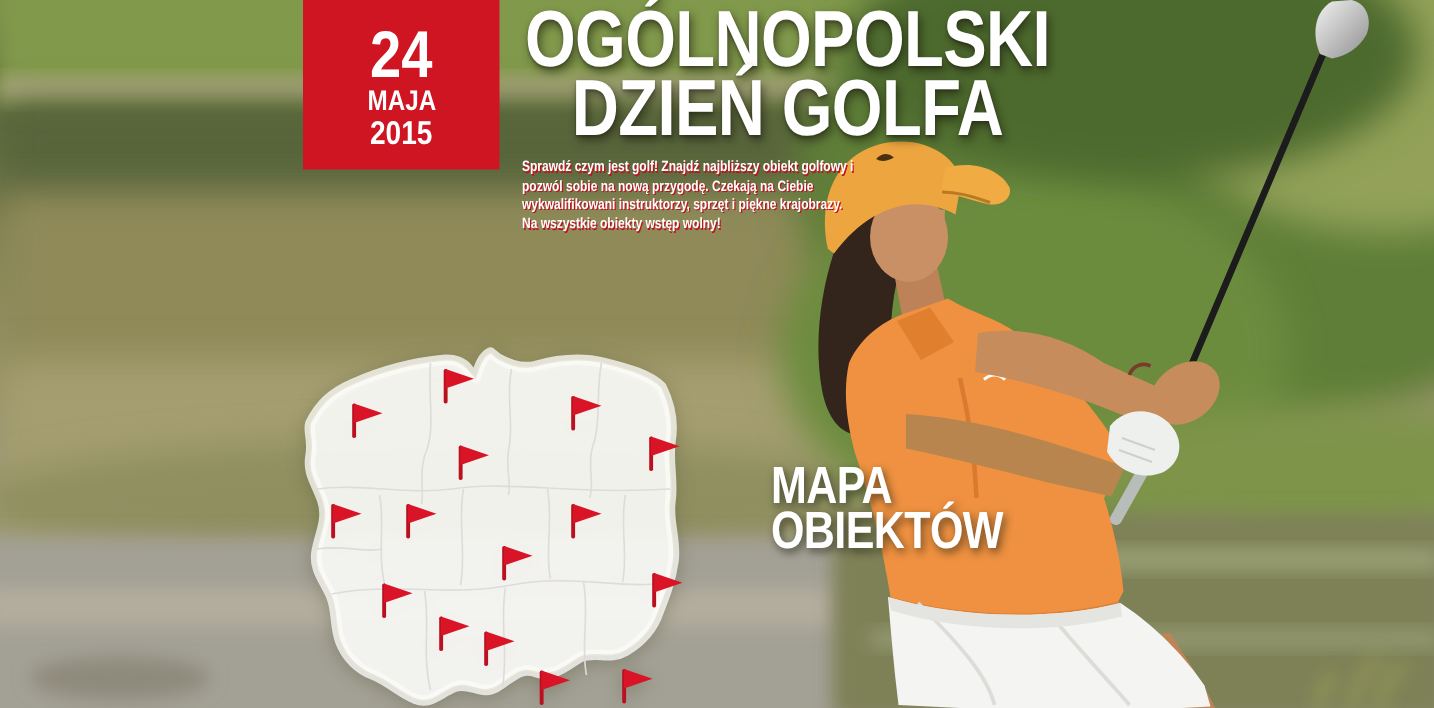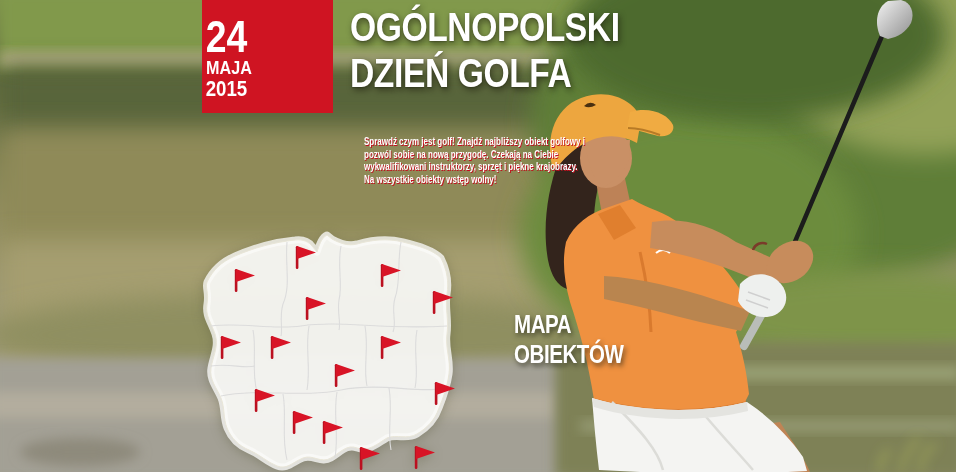--- a/index.html
+++ b/index.html
@@ -14,38 +14,38 @@
   .photo-layer{position:absolute; inset:0; z-index:0;}
   .map-layer{
     position:absolute; left:191px; top:226px; width:292px; height:260px; z-index:2;
     filter:drop-shadow(0 2px 6px rgba(90,90,60,0.45));
   }
   .txt{position:absolute; z-index:3; color:var(--white); font-weight:700;}
   .cond{display:block; transform:scaleX(0.82); transform-origin:0 0; white-space:nowrap; letter-spacing:-0.5px;}
   .cond-c{display:block; transform:scaleX(0.85); transform-origin:50% 50%; white-space:nowrap;}
   .date-box{
     left:202px; top:0; width:131px; height:113px; background:var(--badge-red);
-    display:flex; flex-direction:column; justify-content:center; align-items:flex-start;
+    display:flex; flex-direction:column; justify-content:center; align-items:center;
     text-align:center; padding-top:4px; box-sizing:border-box;
   }
   .date-day{font-size:44px; line-height:38px;}
   .date-month{font-size:19px; line-height:20px; margin-top:2px;}
   .date-year{font-size:22px; line-height:21px;}
   .main-title{
-    left:350px; top:4px; font-size:41px; line-height:46px;
+    left:350px; top:4px; font-size:53px; line-height:46px;
     text-shadow:2px 3px 7px rgba(25,25,12,0.6), 0 1px 2px rgba(25,25,12,0.35);
+    text-align:center;
   }
   .desc{
-    left:364px; top:106px; font-size:10px; line-height:12.6px;
+    left:348px; top:106px; font-size:10px; line-height:12.6px;
     text-shadow:1px 1px 0 #c30f1e;
-    margin-top:30px;
   }
   .desc .cond{letter-spacing:0; transform:scaleX(0.8);}
   .map-label{
-    left:514px; top:309px; font-size:25px; line-height:30px;
+    left:514px; top:309px; font-size:35px; line-height:30px;
     text-shadow:2px 3px 6px rgba(30,30,18,0.65);
   }
   .cta{
     left:514px; top:383px; font-size:37px; line-height:35px; color:var(--cta-red);
     text-shadow:1px 2px 3px rgba(45,35,20,0.35); cursor:pointer;
   }
   .flag-pole{fill:#bb1020;}
   .flag-pennant{fill:var(--flag-red);}
 </style>
 </head>

